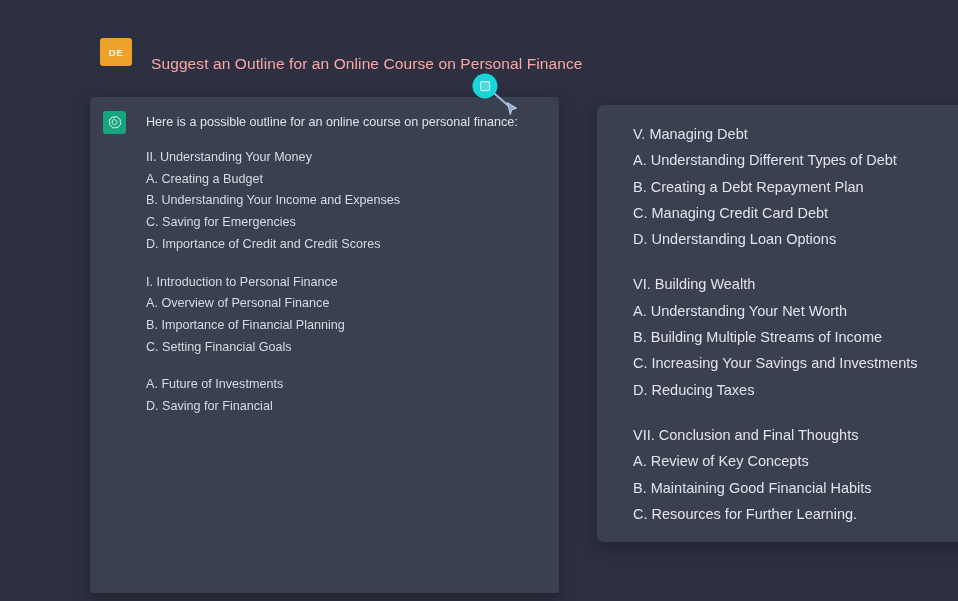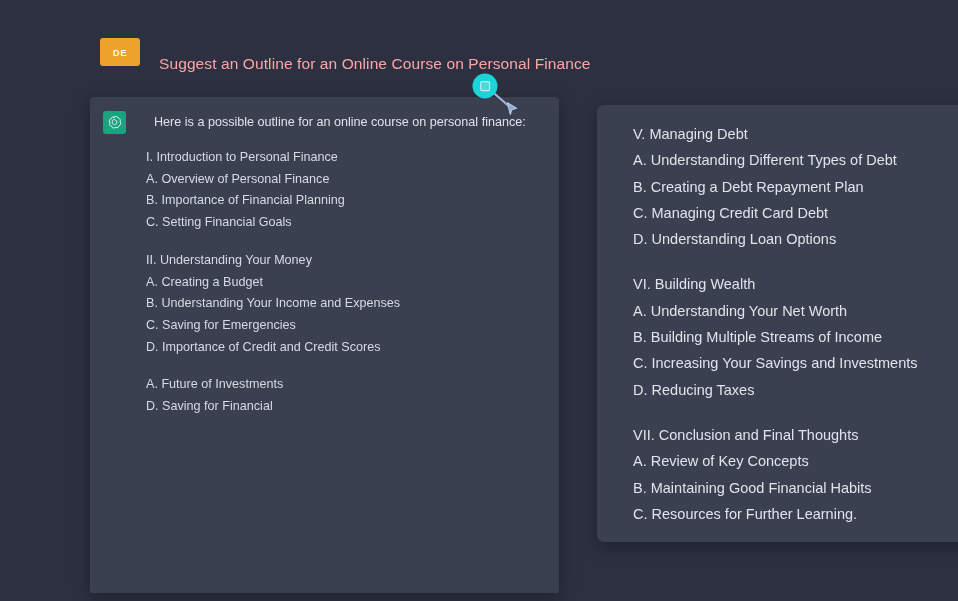--- a/index.html
+++ b/index.html
@@ -26,21 +26,21 @@
 
   
   .prompt-row {
     position: absolute;
     left: 100px;
     top: 31px;
     display: flex;
     align-items: center;
   }
   .avatar {
-    width: 40px;
+    width: 32px;
     height: 28px;
     border-radius: 3px;
     background: #eda32b;
     display: flex;
     align-items: center;
     justify-content: center;
     color: #fdf6e8;
     font-size: 9.5px;
     font-weight: bold;
     letter-spacing: 0.6px;
@@ -78,21 +78,20 @@
     border-radius: 7px;
   }
 
   
   .assistant-row {
     position: absolute;
     left: 13px;
     top: 14px;
     display: flex;
     align-items: flex-end;
-    gap: 8px;
   }
   .gpt-logo {
     width: 23px;
     height: 23px;
     border-radius: 3px;
     background: #19a37e;
     flex: none;
     display: flex;
     align-items: center;
     justify-content: center;
@@ -163,31 +162,31 @@
         <svg width="15" height="15" viewBox="0 0 24 24" fill="none" stroke="#ffffff" stroke-width="1.5" stroke-linejoin="round" stroke-linecap="round">
           <path d="M12 3.2c1.9-1.5 4.6-1 5.8 1 .2.3.3.6.4 1 2.3.4 3.7 2.7 3 4.9-.1.3-.2.6-.4.9 1.6 1.7 1.3 4.4-.7 5.7-.3.2-.6.3-.9.4-.4 2.3-2.7 3.7-4.9 3-.3-.1-.6-.2-.9-.4-1.7 1.6-4.4 1.3-5.7-.7-.2-.3-.3-.6-.4-.9-2.3-.4-3.7-2.7-3-4.9.1-.3.2-.6.4-.9-1.6-1.7-1.3-4.4.7-5.7.3-.2.6-.3.9-.4.5-2.1 2.7-3.4 4.7-2.8.4.1.7.3 1 .5z"></path>
           <path d="M12 7.3 15.6 9.4v4.2L12 15.7 8.4 13.6V9.4z" stroke-width="1.2"></path>
         </svg>
       </div>
       <div class="assistant-intro">Here is a possible outline for an online course on personal finance:</div>
     </div>
 
     <div class="outline-left">
       <div class="group">
-        <div class="line">I. Introduction to Personal Finance</div>
-        <div class="line">A. Overview of Personal Finance</div>
-        <div class="line">B. Importance of Financial Planning</div>
-        <div class="line">C. Setting Financial Goals</div>
-      </div>
-      <div class="group">
         <div class="line">II. Understanding Your Money</div>
         <div class="line">A. Creating a Budget</div>
         <div class="line">B. Understanding Your Income and Expenses</div>
         <div class="line">C. Saving for Emergencies</div>
         <div class="line">D. Importance of Credit and Credit Scores</div>
+      </div>
+      <div class="group">
+        <div class="line">I. Introduction to Personal Finance</div>
+        <div class="line">A. Overview of Personal Finance</div>
+        <div class="line">B. Importance of Financial Planning</div>
+        <div class="line">C. Setting Financial Goals</div>
       </div>
       <div class="group">
         <div class="line">A. Future of Investments</div>
         <div class="line">D. Saving for Financial</div>
       </div>
     </div>
   </div>
 
   <div class="panel panel-right">
     <div class="outline-right">

